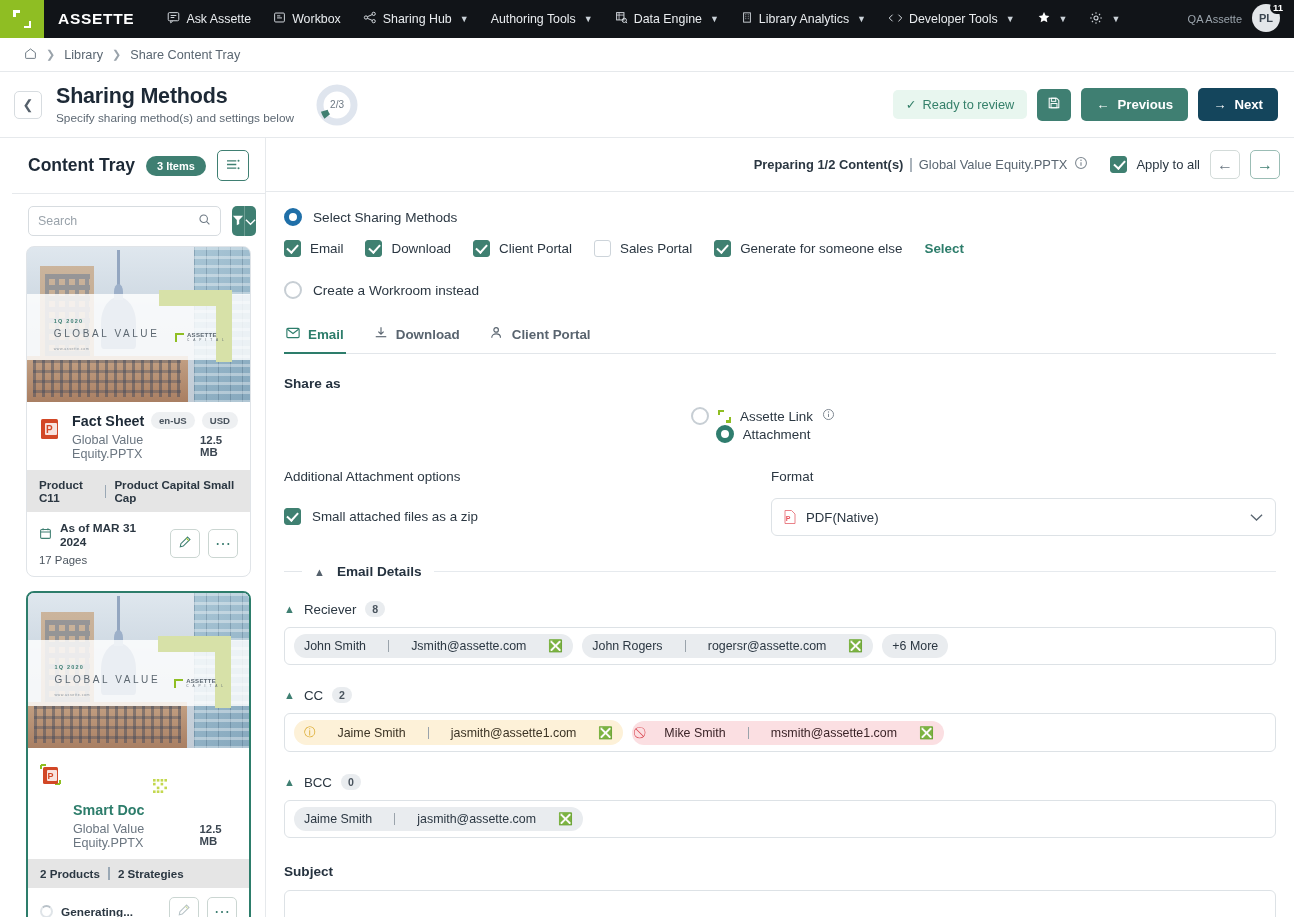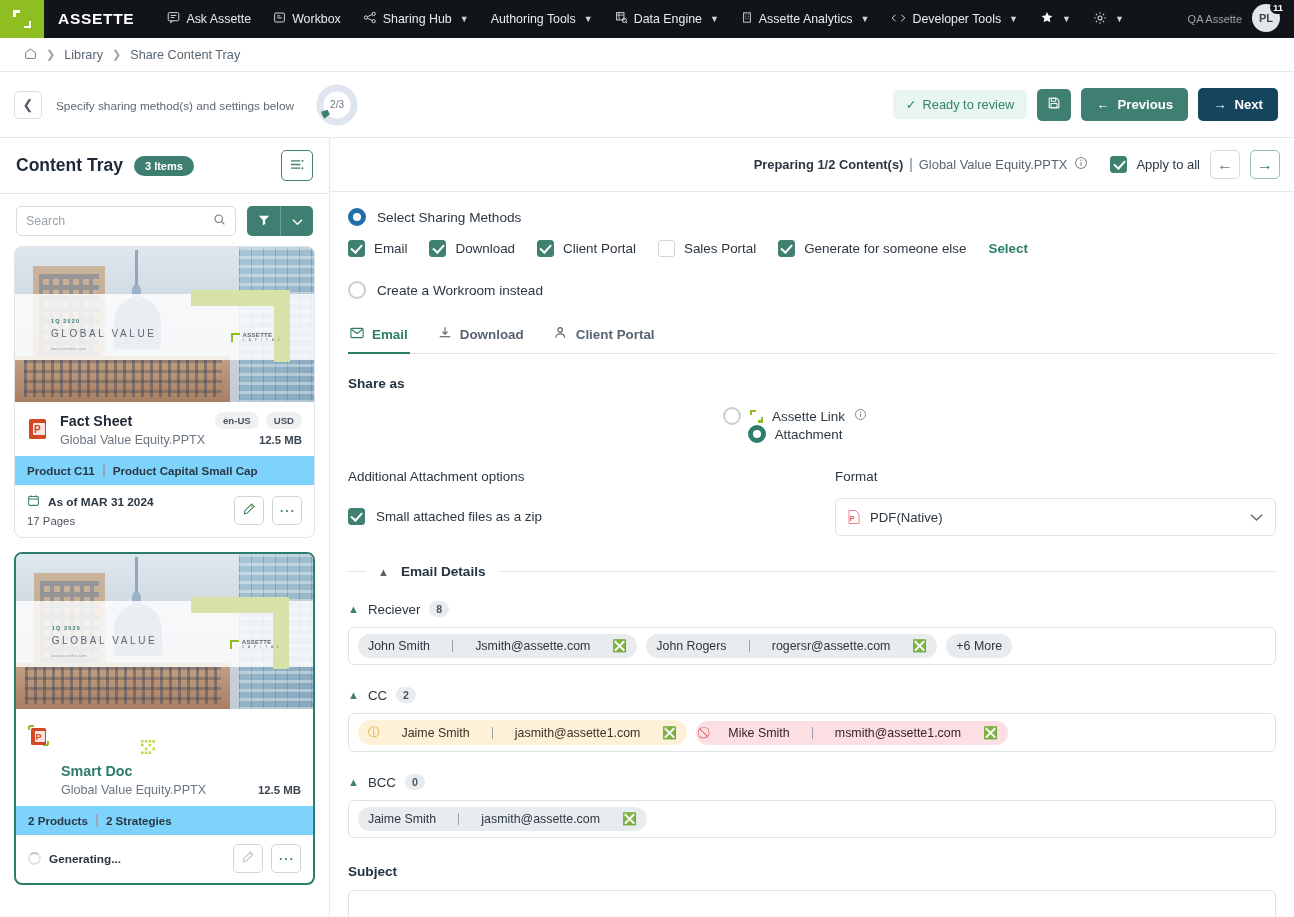--- a/index.html
+++ b/index.html
@@ -94,21 +94,21 @@
     font-size: 13.2px; font-weight: bold; color: #fff; padding: 9px 15px; cursor: pointer;
     font-family: inherit; white-space: nowrap;
   }
   .btn-prev { background: #3f7f72; margin-right: 10px; }
   .btn-next { background: #14455c; }
 
   
   .body-wrap { display: flex; height: calc(917px - 38px - 34px - 66px); }
 
   
-  .sidebar { width: 330px; border-right: 1px solid #e6e9ec; background: #fff; display: flex; flex-direction: column; flex:none; }
+  .sidebar { width: 266px; border-right: 1px solid #e6e9ec; background: #fff; display: flex; flex-direction: column; flex:none;padding-left:12px; }
   .tray-head {
     height: 56px; display: flex; align-items: center; padding: 0 16px;
     border-bottom: 1px solid #e6e9ec;
   }
   .tray-title { font-size: 17.5px; font-weight: bold; color: #1d2936; }
   .tray-count {
     background: #3f7f72; color: #fff; font-size: 11px; font-weight: bold;
     padding: 4px 11px; border-radius: 11px; margin-left: 11px;
   }
   .tray-head-spacer { flex: 1; }
@@ -186,21 +186,21 @@
   .card-title.green { color: #2d7d6b; margin-top: 44px; }
   .tags { margin-left: auto; display: flex; gap: 7px; }
   .tag {
     background: #eef0f2; color: #4a545e; font-size: 9.6px; font-weight: bold;
     border-radius: 9px; padding: 3px 8px;
   }
   .card-file-row { display: flex; align-items: baseline; margin-top: 4px; }
   .card-file { font-size: 12.6px; color: #6b7681; }
   .card-size { margin-left: auto; font-size: 11.4px; font-weight: bold; color: #3b4651; }
   .card-meta {
-    background: #7dd3fc; padding: 8px 12px; font-size: 11.6px; font-weight: bold; color: #2b3742;
+    background: #e5e5e5; padding: 8px 12px; font-size: 11.6px; font-weight: bold; color: #2b3742;
     display: flex; align-items: center; gap: 8px;
   }
   .meta-div { width: 2px; height: 13px; background: #9aa8b5; }
   .card-foot { display: flex; align-items: center; padding: 9px 12px 10px 12px; }
   .foot-left { flex: 1; }
   .foot-line { display: flex; align-items: center; gap: 8px; font-size: 11.8px; font-weight: bold; color: #2b3742; }
   .foot-sub { font-size: 11.4px; color: #4a545e; margin-top: 5px; }
   .sq-btn {
     width: 30px; height: 29px; border: 1px solid #cbd6d2; border-radius: 5px; background: #fff;
     display: flex; align-items: center; justify-content: center; cursor: pointer; margin-left: 8px; color: #3f7f72;
@@ -364,21 +364,21 @@
         </svg></span>
     <span>Data Engine</span>
     <span class="caret">▼</span>
   </div>
 
   <div class="navitem">
     <span><svg width="12" height="13" viewBox="0 0 16 16" fill="none">
           <rect x="3.5" y="1.8" width="9" height="12.4" stroke="#d6dbe0" stroke-width="1.2"></rect>
           <path d="M5.8 4.4h1.2M9 4.4h1.2M5.8 7h1.2M9 7h1.2M5.8 9.6h1.2M9 9.6h1.2" stroke="#d6dbe0" stroke-width="1.1"></path>
         </svg></span>
-    <span>Assette Analytics</span>
+    <span>Library Analytics</span>
     <span class="caret">▼</span>
   </div>
 
   <div class="navitem">
     <span><svg width="15" height="12" viewBox="0 0 18 12" fill="none">
           <path d="M5.5 2L1.5 6l4 4M12.5 2l4 4-4 4" stroke="#d6dbe0" stroke-width="1.2" fill="none"></path>
         </svg></span>
     <span>Developer Tools</span>
     <span class="caret">▼</span>
   </div>
@@ -414,20 +414,21 @@
   <span class="crumb">Library</span>
   <span class="sep">❯</span>
   <span class="crumb active">Share Content Tray</span>
 </div>
 
 <div class="pagehead">
   <div class="back-btn">
     <span>❮</span>
   </div>
   <div class="title-block">
+    <div class="page-title">Sharing Methods</div>
     <div class="page-sub">Specify sharing method(s) and settings below</div>
   </div>
   <div class="ring-wrap">
     <svg width="46" height="46" viewBox="0 0 46 46">
       <circle cx="23" cy="23" r="17" fill="none" stroke="#dfe5ee" stroke-width="7"></circle>
       <path d="M 23 40 A 17 17 0 0 1 10.6 11.5" fill="none" stroke="#dfe5ee" stroke-width="7" stroke-linecap="round" opacity="0"></path>
       <path d="M 13.2 34.5 A 17 17 0 0 1 10.3 28.8" fill="none" stroke="#3f7f72" stroke-width="7" stroke-linecap="butt"></path>
     </svg>
     <div class="ring-label">2/3</div>
   </div>

